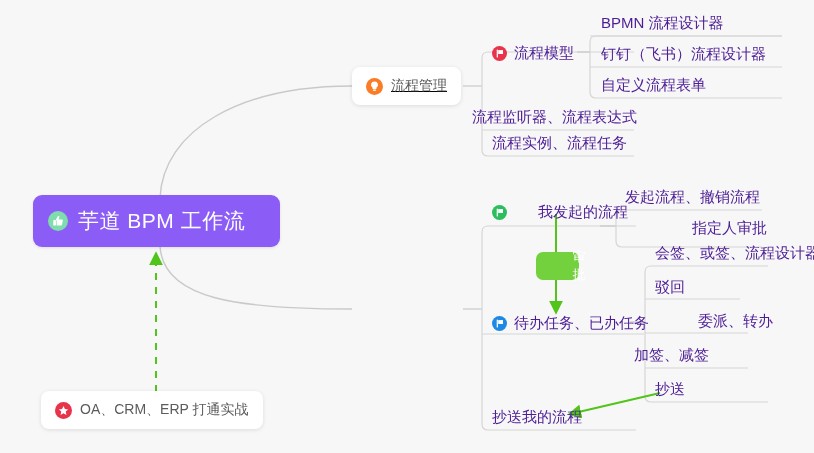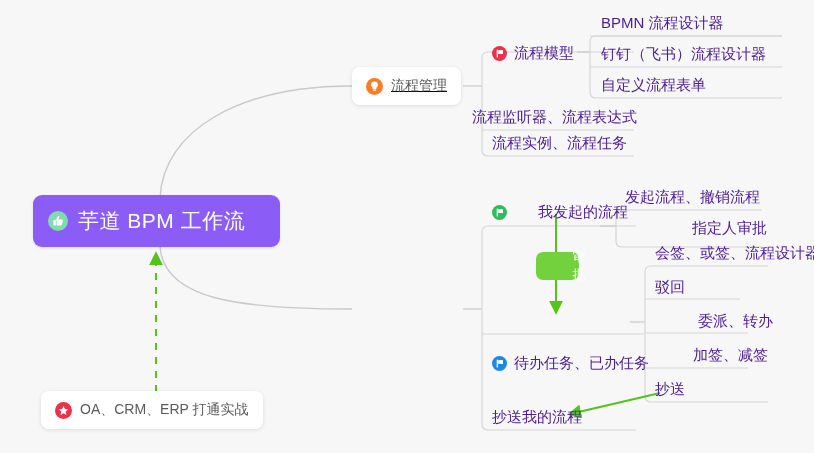--- a/index.html
+++ b/index.html
@@ -222,41 +222,41 @@
     <span class="leaf-label with-icon">我发起的流程</span>
   </div>
 
   <div class="leaf-node" style="left:625px; top:184px;">
     <span class="leaf-label">发起流程、撤销流程</span>
   </div>
   <div class="leaf-node" style="left:661px; top:215px;margin-left:31px;">
     <span class="leaf-label">指定人审批</span>
   </div>
 
-  <div class="leaf-node" style="left:492px; top:310px;margin-top:40px;">
+  <div class="leaf-node" style="left:492px; top:310px;">
     <span class="icon">
       <svg width="15" height="15" viewBox="0 0 15 15">
         <circle cx="7.5" cy="7.5" r="7.5" fill="#1e88e5"></circle>
         <rect x="4.7" y="3.6" width="1.2" height="7.8" rx="0.5" fill="#ffffff"></rect>
         <path d="M6.2 4.1 L11 4.1 L11 8.0 L6.2 8.0 Z" fill="#ffffff"></path>
       </svg>
     </span>
     <span class="leaf-label with-icon">待办任务、已办任务</span>
   </div>
 
   <div class="leaf-node" style="left:655px; top:240px;">
     <span class="leaf-label">会签、或签、流程设计器</span>
   </div>
   <div class="leaf-node" style="left:655px; top:274px;">
     <span class="leaf-label">驳回</span>
   </div>
   <div class="leaf-node" style="left:655px; top:308px;margin-left:43px;">
     <span class="leaf-label">委派、转办</span>
   </div>
-  <div class="leaf-node" style="left:693px; top:342px;">
+  <div class="leaf-node" style="left:634px; top:342px;">
     <span class="leaf-label">加签、减签</span>
   </div>
   <div class="leaf-node" style="left:655px; top:376px;">
     <span class="leaf-label">抄送</span>
   </div>
 
   <div class="leaf-node" style="left:492px; top:404px;">
     <span class="leaf-label">抄送我的流程</span>
   </div>
 

